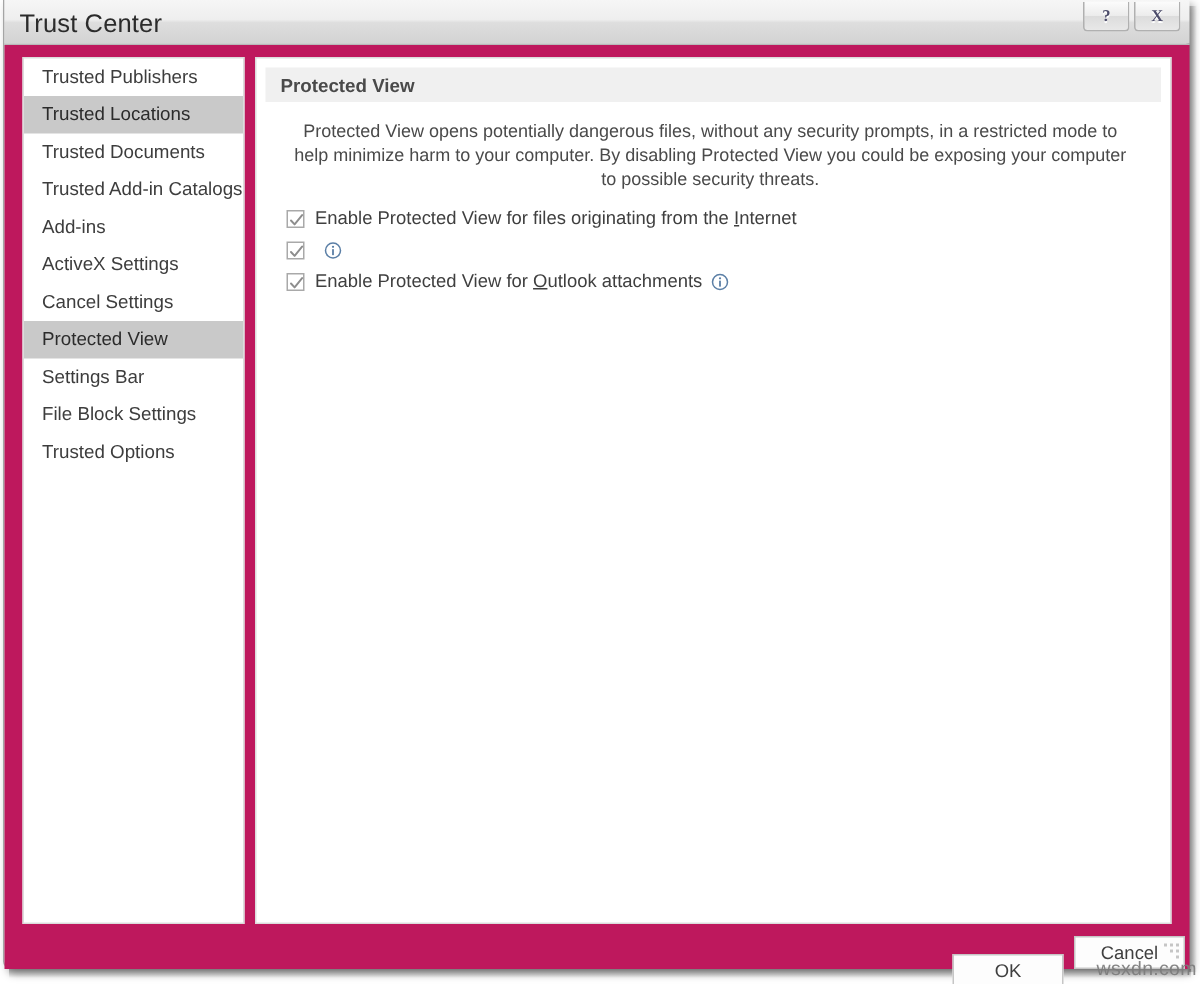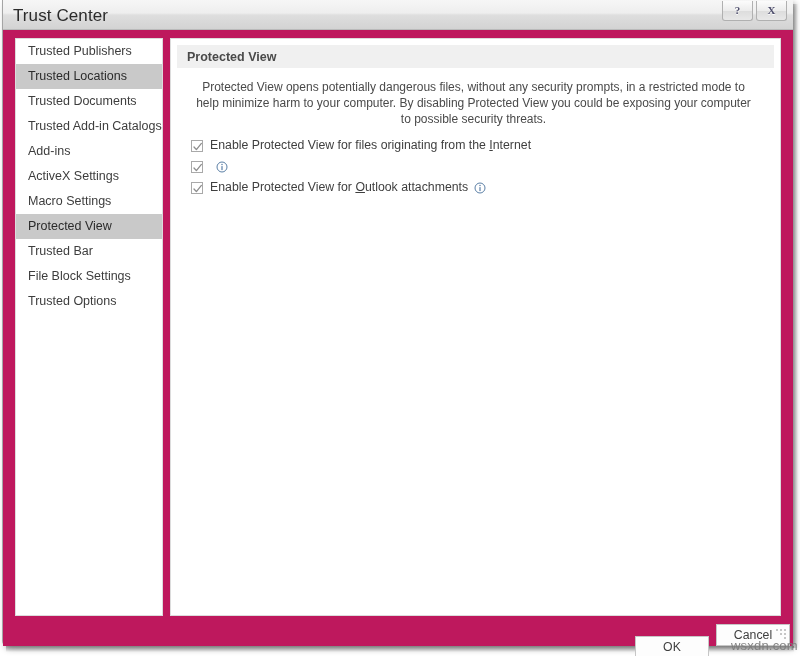--- a/index.html
+++ b/index.html
@@ -289,23 +289,23 @@
 
   <div class="dialog-body">
 
     <div class="sidebar" id="sidebar">
         <div class="side-item">Trusted Publishers</div>
         <div class="side-item selected">Trusted Locations</div>
         <div class="side-item">Trusted Documents</div>
         <div class="side-item">Trusted Add-in Catalogs</div>
         <div class="side-item">Add-ins</div>
         <div class="side-item">ActiveX Settings</div>
-        <div class="side-item">Macro Settings</div>
+        <div class="side-item">Cancel Settings</div>
         <div class="side-item selected">Protected View</div>
-        <div class="side-item">Trusted Bar</div>
+        <div class="side-item">Settings Bar</div>
         <div class="side-item">File Block Settings</div>
         <div class="side-item">Trusted Options</div>
       </div>
 
     <div class="main-panel">
       <div class="section-header">
         <div class="section-header-text">Protected View</div>
       </div>
       <div class="description">Protected View opens potentially dangerous files, without any security prompts, in a restricted mode to help minimize harm to your computer. By disabling Protected View you could be exposing your computer to possible security threats.</div>
       <div class="checkbox-list" id="cblist">

